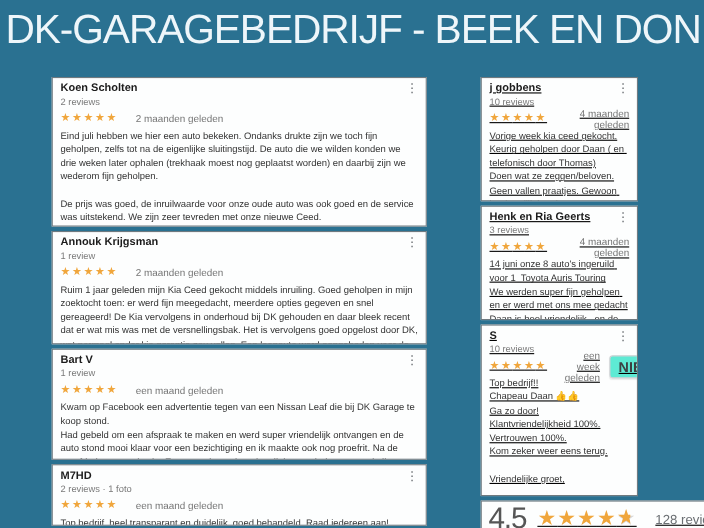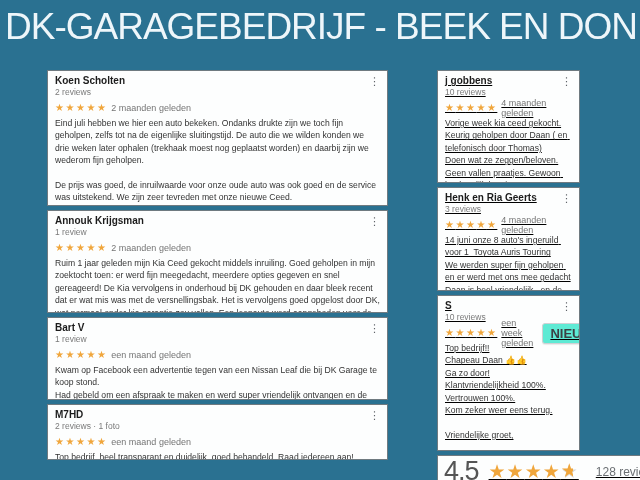--- a/index.html
+++ b/index.html
@@ -36,21 +36,21 @@
     color:#5f6368; font-size:11px; line-height:11px; cursor:pointer;
   }
   .rating-row { display:flex; align-items:center; margin:4px 0 3px 0; height:12px; }
   .stars { font-size:10px; line-height:10px; letter-spacing:1.5px; }
   .st { color:#f0a63c; }
   .st.half { position:relative; color:#d8d8d8; }
   .st.half::after {
     content:"★"; position:absolute; left:0; top:0; width:68%;
     overflow:hidden; color:#f0a63c;
   }
-  .rdate { font-size:9px; color:#757575; margin-left:4px; }
+  .rdate { font-size:9px; color:#757575; margin-left:16px;text-align:right; }
   .badge {
     margin-left:9px; font-size:13px; font-weight:bold; color:#3c4043;
     border:1px solid #cfd1d4; border-radius:3px; padding:2px 7px;
     background:#5eead4; box-shadow:0 1px 1px rgba(0,0,0,0.08);
   }
   .rbody {
     font-size:8.6px; color:#333; line-height:12.4px;
     white-space:pre-wrap;
   }
   .summary {
@@ -91,21 +91,21 @@
     <div class="rname">Annouk Krijgsman</div>
     <div class="rmeta">1 review</div>
     <div class="dots">⋮</div>
     <div class="rating-row">
       <span class="stars"><span class="st">★</span><span class="st">★</span><span class="st">★</span><span class="st">★</span><span class="st">★</span></span>
       <span class="rdate">2 maanden geleden</span>
     </div>
     <div class="rbody">Ruim 1 jaar geleden mijn Kia Ceed gekocht middels inruiling. Goed geholpen in mijn zoektocht toen: er werd fijn meegedacht, meerdere opties gegeven en snel gereageerd! De Kia vervolgens in onderhoud bij DK gehouden en daar bleek recent dat er wat mis was met de versnellingsbak. Het is vervolgens goed opgelost door DK, wat normaal onder kia garantie zou vallen. Een leenauto werd aangeboden voor de dagen dat ik mijn auto kwijt was. Topservice!!!</div>
   </div>
 
-  <div class="card" style="height:83px">
+  <div class="card" style="height:101px">
     <div class="rname">Bart V</div>
     <div class="rmeta">1 review</div>
     <div class="dots">⋮</div>
     <div class="rating-row">
       <span class="stars"><span class="st">★</span><span class="st">★</span><span class="st">★</span><span class="st">★</span><span class="st">★</span></span>
       <span class="rdate">een maand geleden</span>
     </div>
     <div class="rbody">Kwam op Facebook een advertentie tegen van een Nissan Leaf die bij DK Garage te koop stond.
 Had gebeld om een afspraak te maken en werd super vriendelijk ontvangen en de auto stond mooi klaar voor een bezichtiging en ik maakte ook nog proefrit. Na de proefrit de auto gekocht. Een paar dagen later kon ik hem ophalen en werd alles wat mij nog niet duidelijk was netjes uitgelegd. Ik ga hier zeker terug komen!</div>
   </div>

